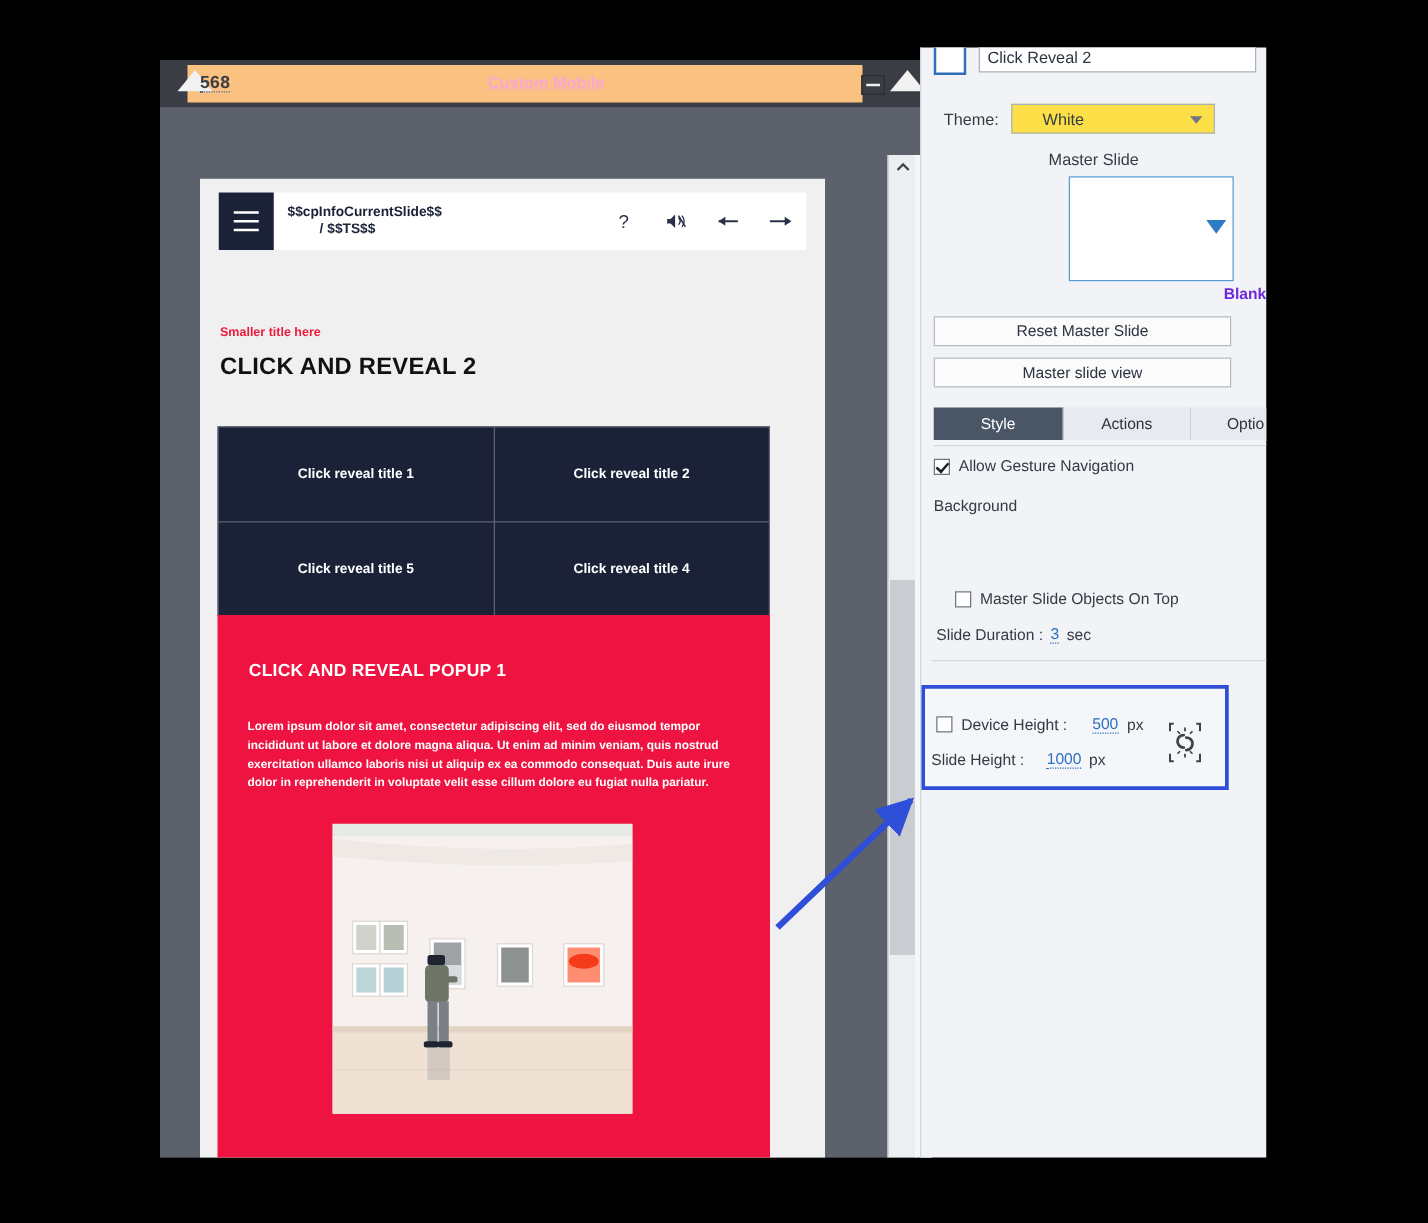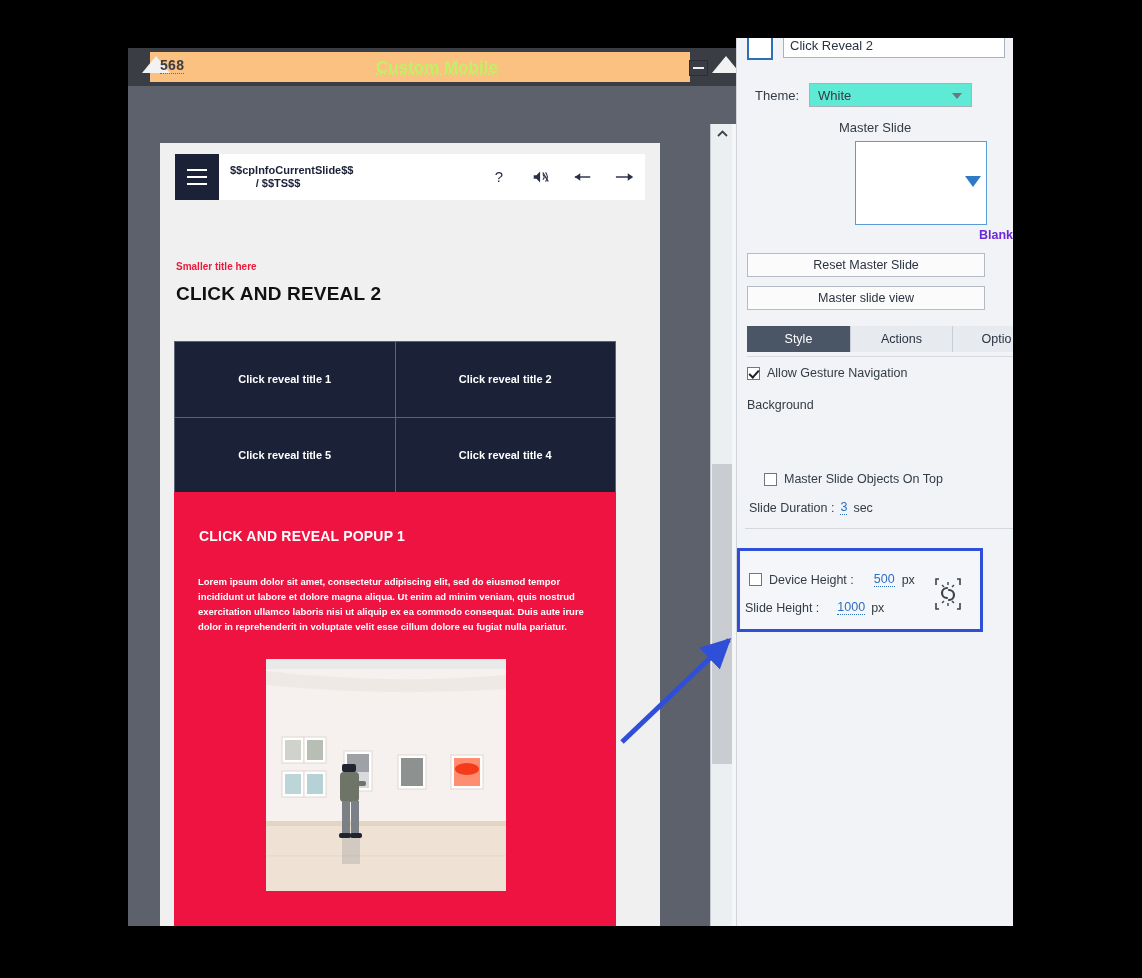--- a/index.html
+++ b/index.html
@@ -45,22 +45,22 @@
   #tb-slide-num {
     position: absolute; left: 32px; top: 9px;
     font-size: 14px; font-weight: bold;
     color: #3a3d44;
     letter-spacing: 0.3px;
     border-bottom: 1px dotted #4a6fa5;
   }
   #tb-center-link {
     position: absolute; left: 0; top: 10px;
     width: 618px; text-align: center;
-    font-size: 17px; font-weight: bold;
-    color: #bef264;
+    font-size: 13px; font-weight: bold;
+    color: #f9a8d4;
     text-decoration: underline;
     text-decoration-style: dotted;
   }
   #tb-minimize {
     position: absolute; right: 38px; top: 12px;
     width: 17px; height: 14px;
     background: #3a3d44;
     border: 1px solid #2b2e34;
   }
   #tb-minimize::after {
@@ -237,24 +237,24 @@
     font-size: 13px; color: #2b3340;
     padding: 2px 0 0 6px;
     box-sizing: border-box;
     line-height: 14px;
   }
   .row { position: absolute; display: flex; align-items: center; }
   #theme-row { left: 18px; top: 45px; gap: 10px; }
   #theme-label { font-size: 13px; }
   #theme-select {
     width: 163px; height: 24px;
-    background: #5eead4;
+    background: #fde047;
     border: 1px solid #a9b1ba;
     display: flex; align-items: center;
-    padding-left: 8px; box-sizing: border-box;
+    padding-left: 24px; box-sizing: border-box;
     font-size: 13px; position: relative;
   }
   #theme-arrow {
     position: absolute; right: 9px; top: 9px;
     width: 0; height: 0;
     border-left: 5px solid transparent;
     border-right: 5px solid transparent;
     border-top: 6px solid #6d7682;
   }
   #master-label {

